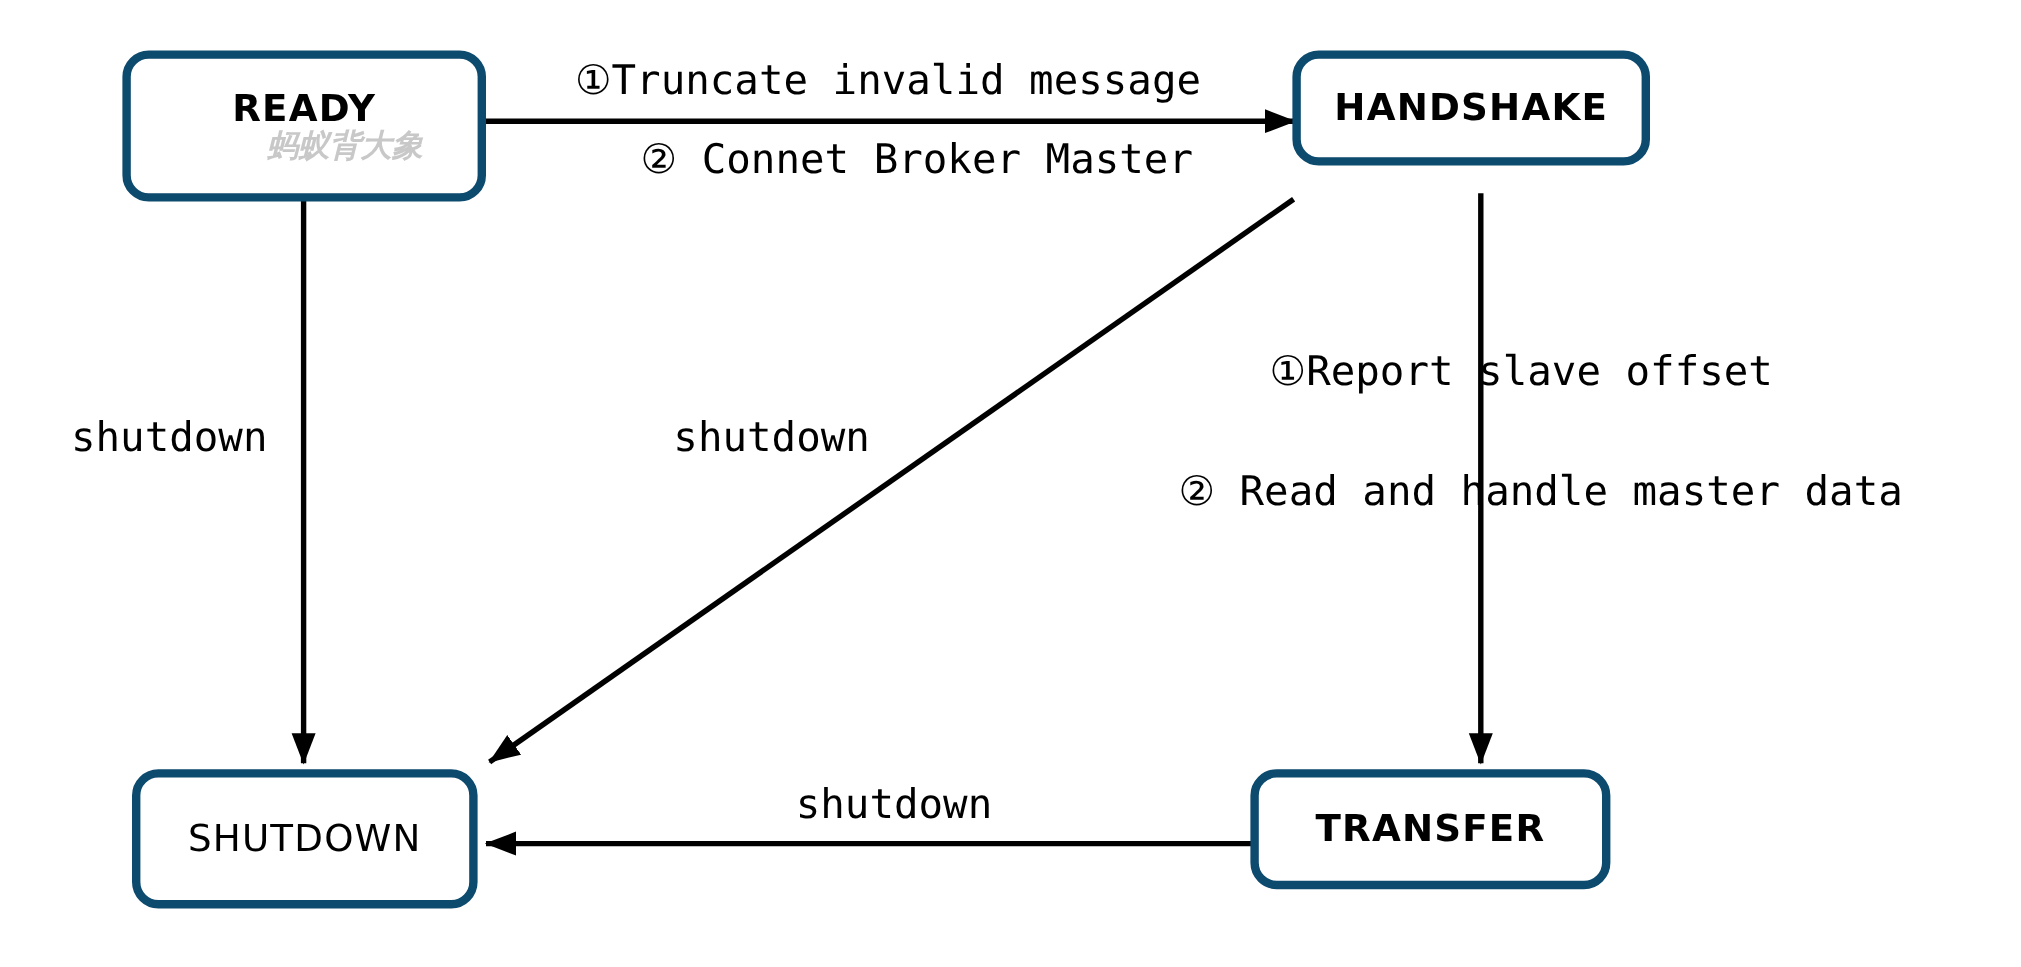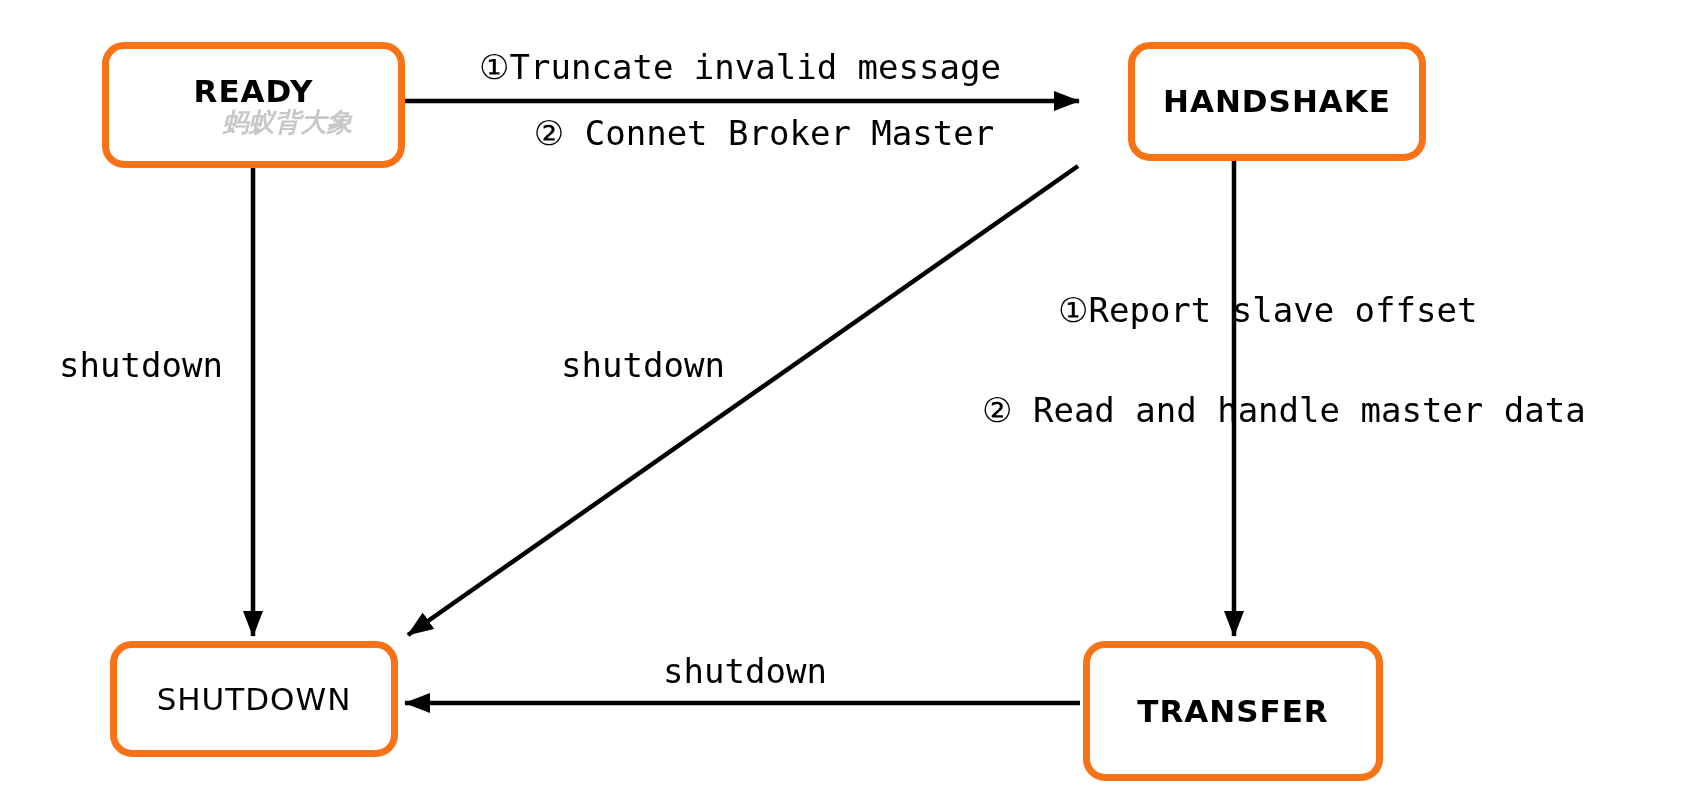--- a/index.html
+++ b/index.html
@@ -12,21 +12,21 @@
     overflow: hidden;
   }
   #edges {
     position: absolute;
     left: 0; top: 0;
     width: 1684px; height: 806px;
   }
   .state-box {
     position: absolute;
     box-sizing: border-box;
-    border: 7px solid #f97316;
+    border: 7px solid #0c4a6e;
     border-radius: 22px;
     background: #ffffff;
     display: flex;
     flex-direction: column;
     align-items: center;
     justify-content: center;
     z-index: 2;
   }
   .state-label {
     font-size: 31px;
@@ -53,23 +53,23 @@
     color: #000000;
     white-space: nowrap;
     line-height: 1;
     z-index: 1;
   }
   .edge-label.centered { transform: translate(-50%, -50%); }
   .edge-label.left-anchored { transform: translateY(-50%); }
 
   
   #box-ready     { left: 102px;  top: 42px;  width: 303px; height: 126px; }
-  #box-handshake { left: 1128px; top: 42px;  width: 298px; height: 119px; }
+  #box-handshake { left: 1077px; top: 42px;  width: 298px; height: 96px; }
   #box-shutdown  { left: 110px;  top: 641px; width: 288px; height: 116px; }
-  #box-transfer  { left: 1083px; top: 641px; width: 300px; height: 140px; }
+  #box-transfer  { left: 1042px; top: 641px; width: 300px; height: 100px; }
 
   
   #lbl-truncate { left: 740px;  top: 67px;  }
   #lbl-connet   { left: 764px;  top: 133px; }
   #lbl-shutdown-left   { left: 141px; top: 365px; }
   #lbl-shutdown-middle { left: 643px; top: 365px; }
   #lbl-report   { left: 1058px; top: 310px; }
   #lbl-read     { left: 982px;  top: 410px; }
   #lbl-shutdown-bottom { left: 745px; top: 671px; }
 </style>

